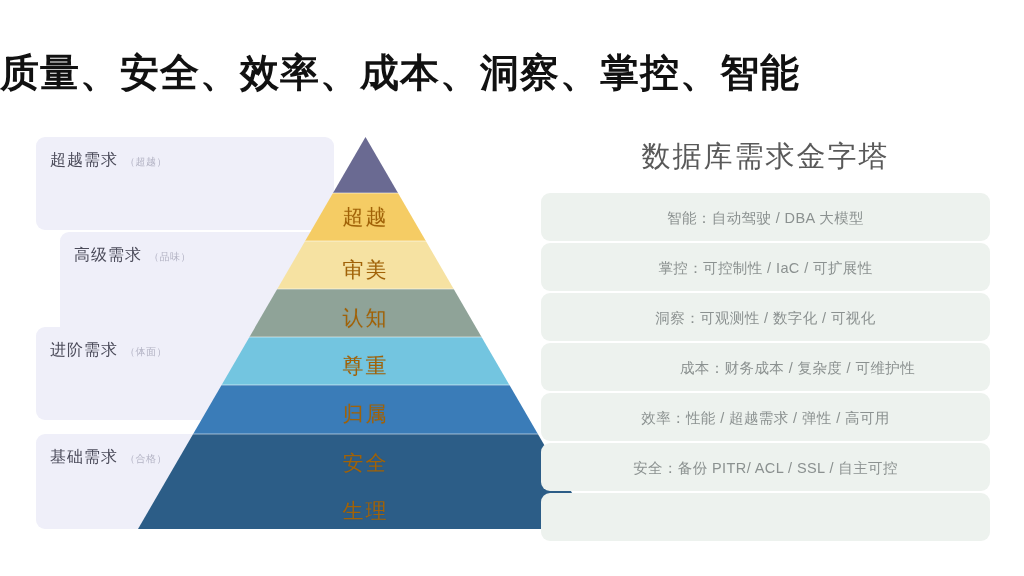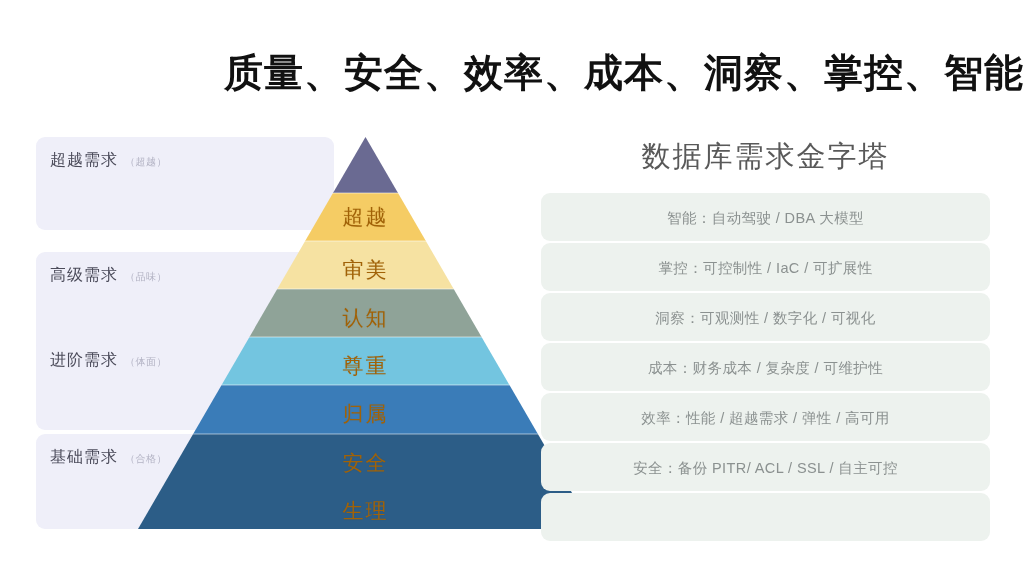--- a/index.html
+++ b/index.html
@@ -8,21 +8,21 @@
     background:#ffffff;
     font-family:"Liberation Sans","DejaVu Sans",sans-serif;
     overflow:hidden;
     position:relative;
   }
 
   
   #main-title{
     position:absolute;
     top:46px;left:0;width:1024px;
-    text-align:right;
+    text-align:left;
     font-size:39px;
     font-weight:700;
     letter-spacing:1px;
     color:#111111;
     white-space:nowrap;
   }
 
   
   #left-column{
     position:absolute;
@@ -109,27 +109,27 @@
 <div id="main-title" style="color: rgb(17, 17, 17);">质量、安全、效率、成本、洞察、掌控、智能</div>
 
 <div id="left-column">
 
   <div class="need-card" style="top: 0px; height: 93px; background: rgb(239, 239, 249);">
     <div class="nc-inner">
       <span class="need-title">超越需求</span><span class="need-sub">（超越）</span>
     </div>
   </div>
 
-  <div class="need-card" style="top: 115px; height: 117px; background: rgb(239, 239, 249);">
+  <div class="need-card" style="top: 95px; height: 117px; background: rgb(239, 239, 249); margin-left: 24px;">
     <div class="nc-inner">
       <span class="need-title">高级需求</span><span class="need-sub">（品味）</span>
     </div>
   </div>
 
-  <div class="need-card" style="top: 200px; height: 93px; background: rgb(239, 239, 249);">
+  <div class="need-card" style="top: 190px; height: 93px; background: rgb(239, 239, 249);">
     <div class="nc-inner">
       <span class="need-title">进阶需求</span><span class="need-sub">（体面）</span>
     </div>
   </div>
 
   <div class="need-card" style="top: 297px; height: 95px; background: rgb(239, 239, 249);">
     <div class="nc-inner">
       <span class="need-title">基础需求</span><span class="need-sub">（合格）</span>
     </div>
   </div>
@@ -178,21 +178,21 @@
   <div class="detail-row" style="top: 56px; height: 48px; background: rgb(237, 242, 238);"></div>
   <div class="detail-text" style="top:72px;">智能：自动驾驶 /  DBA 大模型</div>
 
   <div class="detail-row" style="top: 106px; height: 48px; background: rgb(237, 242, 238);"></div>
   <div class="detail-text" style="top:122px;">掌控：可控制性 / IaC / 可扩展性</div>
 
   <div class="detail-row" style="top: 156px; height: 48px; background: rgb(237, 242, 238);"></div>
   <div class="detail-text" style="top:172px;">洞察：可观测性 / 数字化 / 可视化</div>
 
   <div class="detail-row" style="top: 206px; height: 48px; background: rgb(237, 242, 238);"></div>
-  <div class="detail-text" style="top:222px;">成本：财务成本 / 复杂度 / 可维护性</div>
+  <div class="detail-text" style="top:222px;padding-left:32px;">成本：财务成本 / 复杂度 / 可维护性</div>
 
   <div class="detail-row" style="top: 256px; height: 48px; background: rgb(237, 242, 238);"></div>
   <div class="detail-text" style="top:272px;">效率：性能 / 超越需求 / 弹性 / 高可用</div>
 
   <div class="detail-row" style="top: 306px; height: 48px; background: rgb(237, 242, 238);"></div>
   <div class="detail-text" style="top:322px;">安全：备份 PITR/ ACL / SSL / 自主可控</div>
 
   <div class="detail-row" style="top: 356px; height: 48px; background: rgb(237, 242, 238);"></div>
 
 </div>

